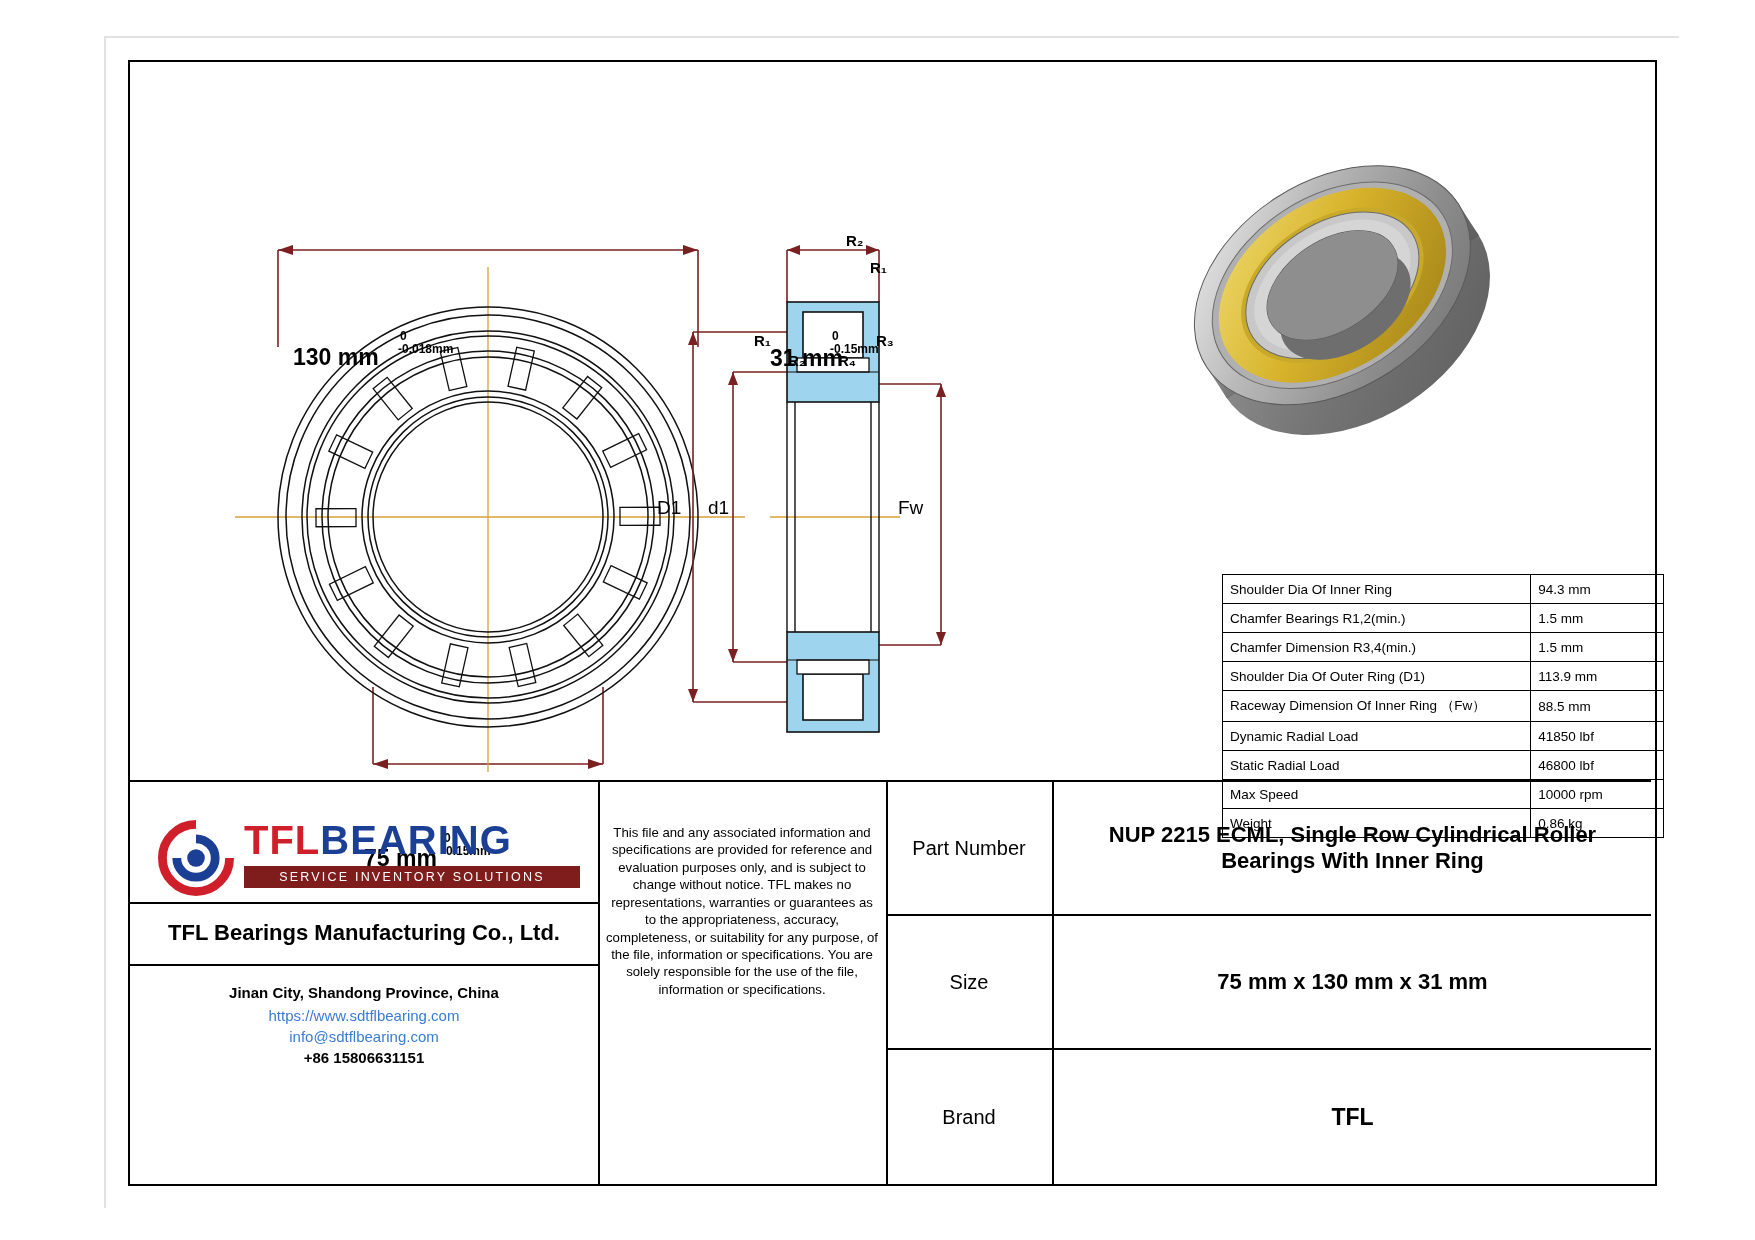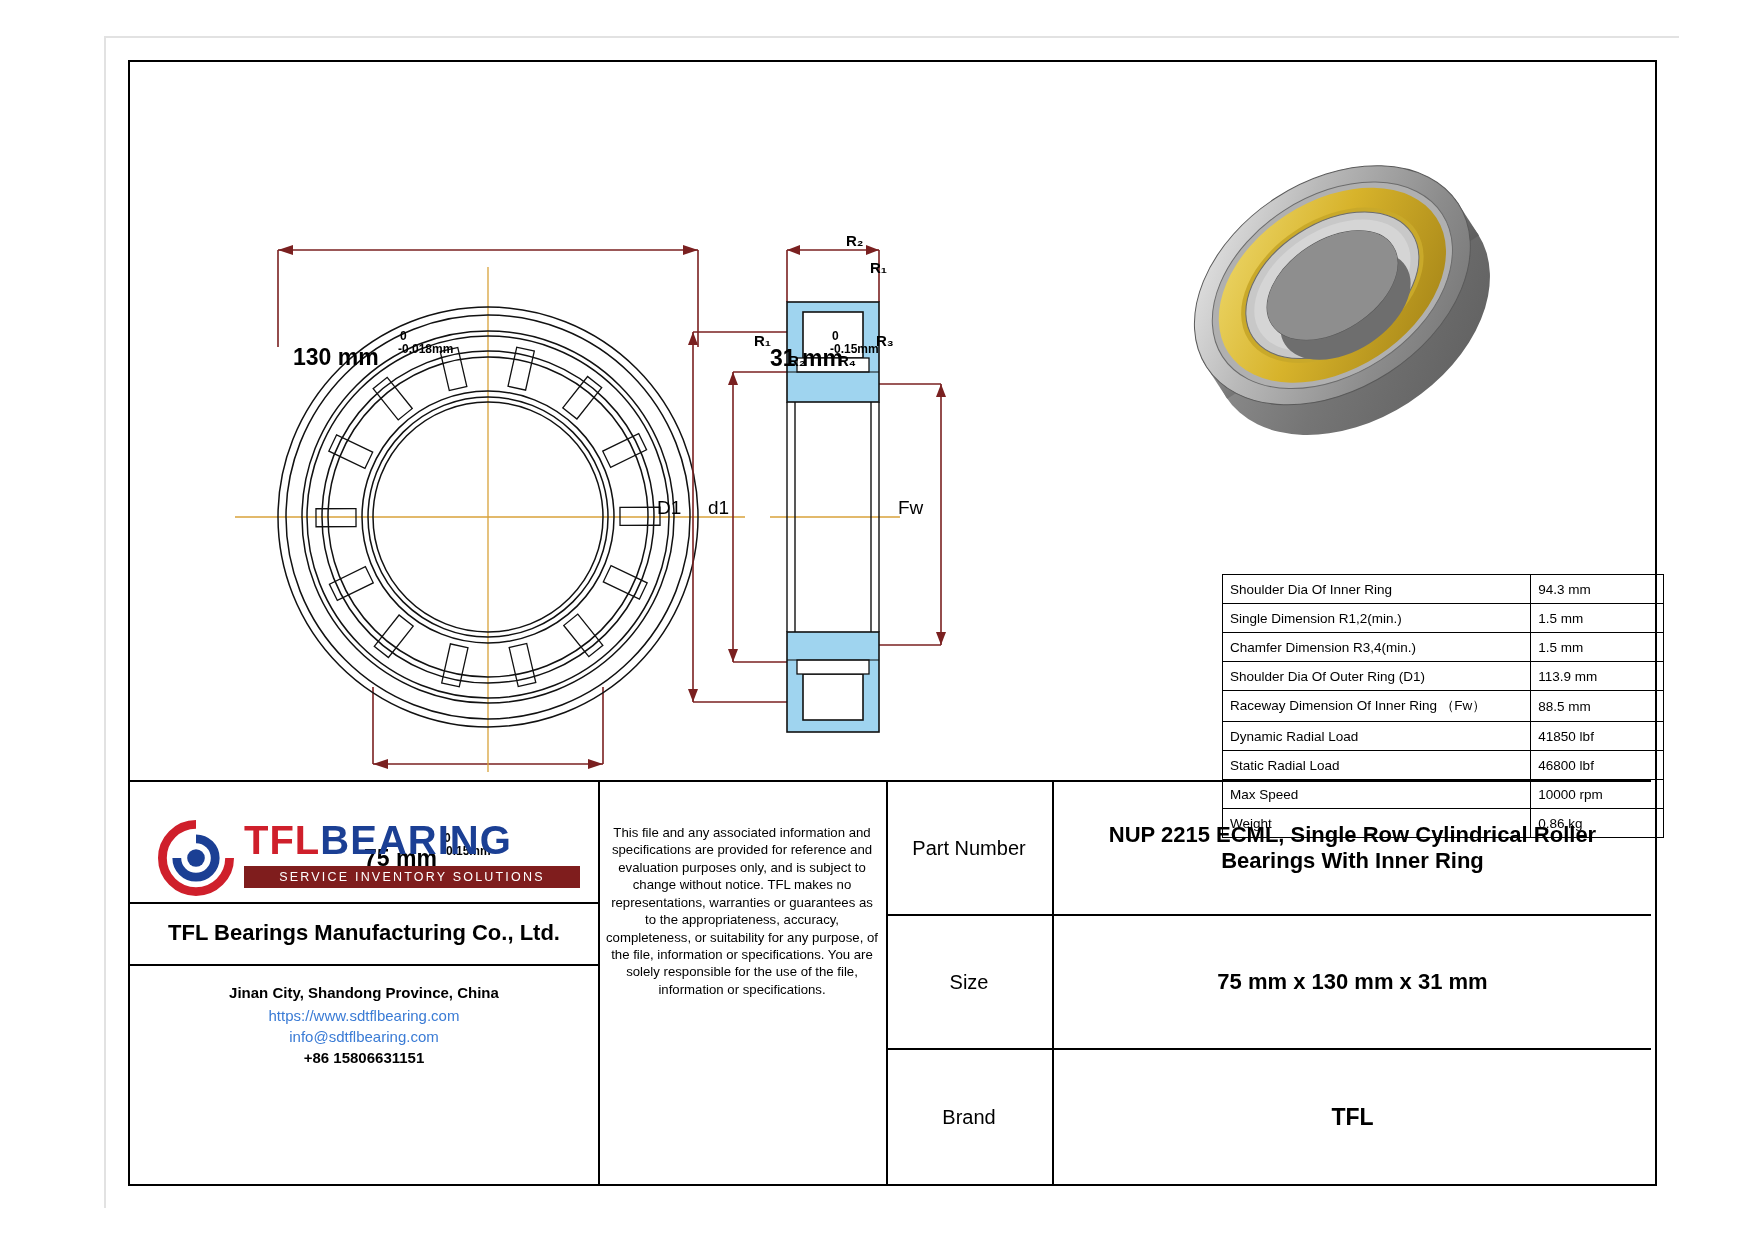--- a/index.html
+++ b/index.html
@@ -294,21 +294,21 @@
       </svg>
     </div>
 
     <table class="spec">
       <tbody>
         <tr>
             <td class="k">Shoulder Dia Of Inner Ring</td>
             <td class="v">94.3 mm</td>
           </tr>
         <tr>
-            <td class="k">Single Dimension R1,2(min.)</td>
+            <td class="k">Chamfer Bearings R1,2(min.)</td>
             <td class="v">1.5 mm</td>
           </tr>
         <tr>
             <td class="k">Chamfer Dimension R3,4(min.)</td>
             <td class="v">1.5 mm</td>
           </tr>
         <tr>
             <td class="k">Shoulder Dia Of Outer Ring (D1)</td>
             <td class="v">113.9 mm</td>
           </tr>

